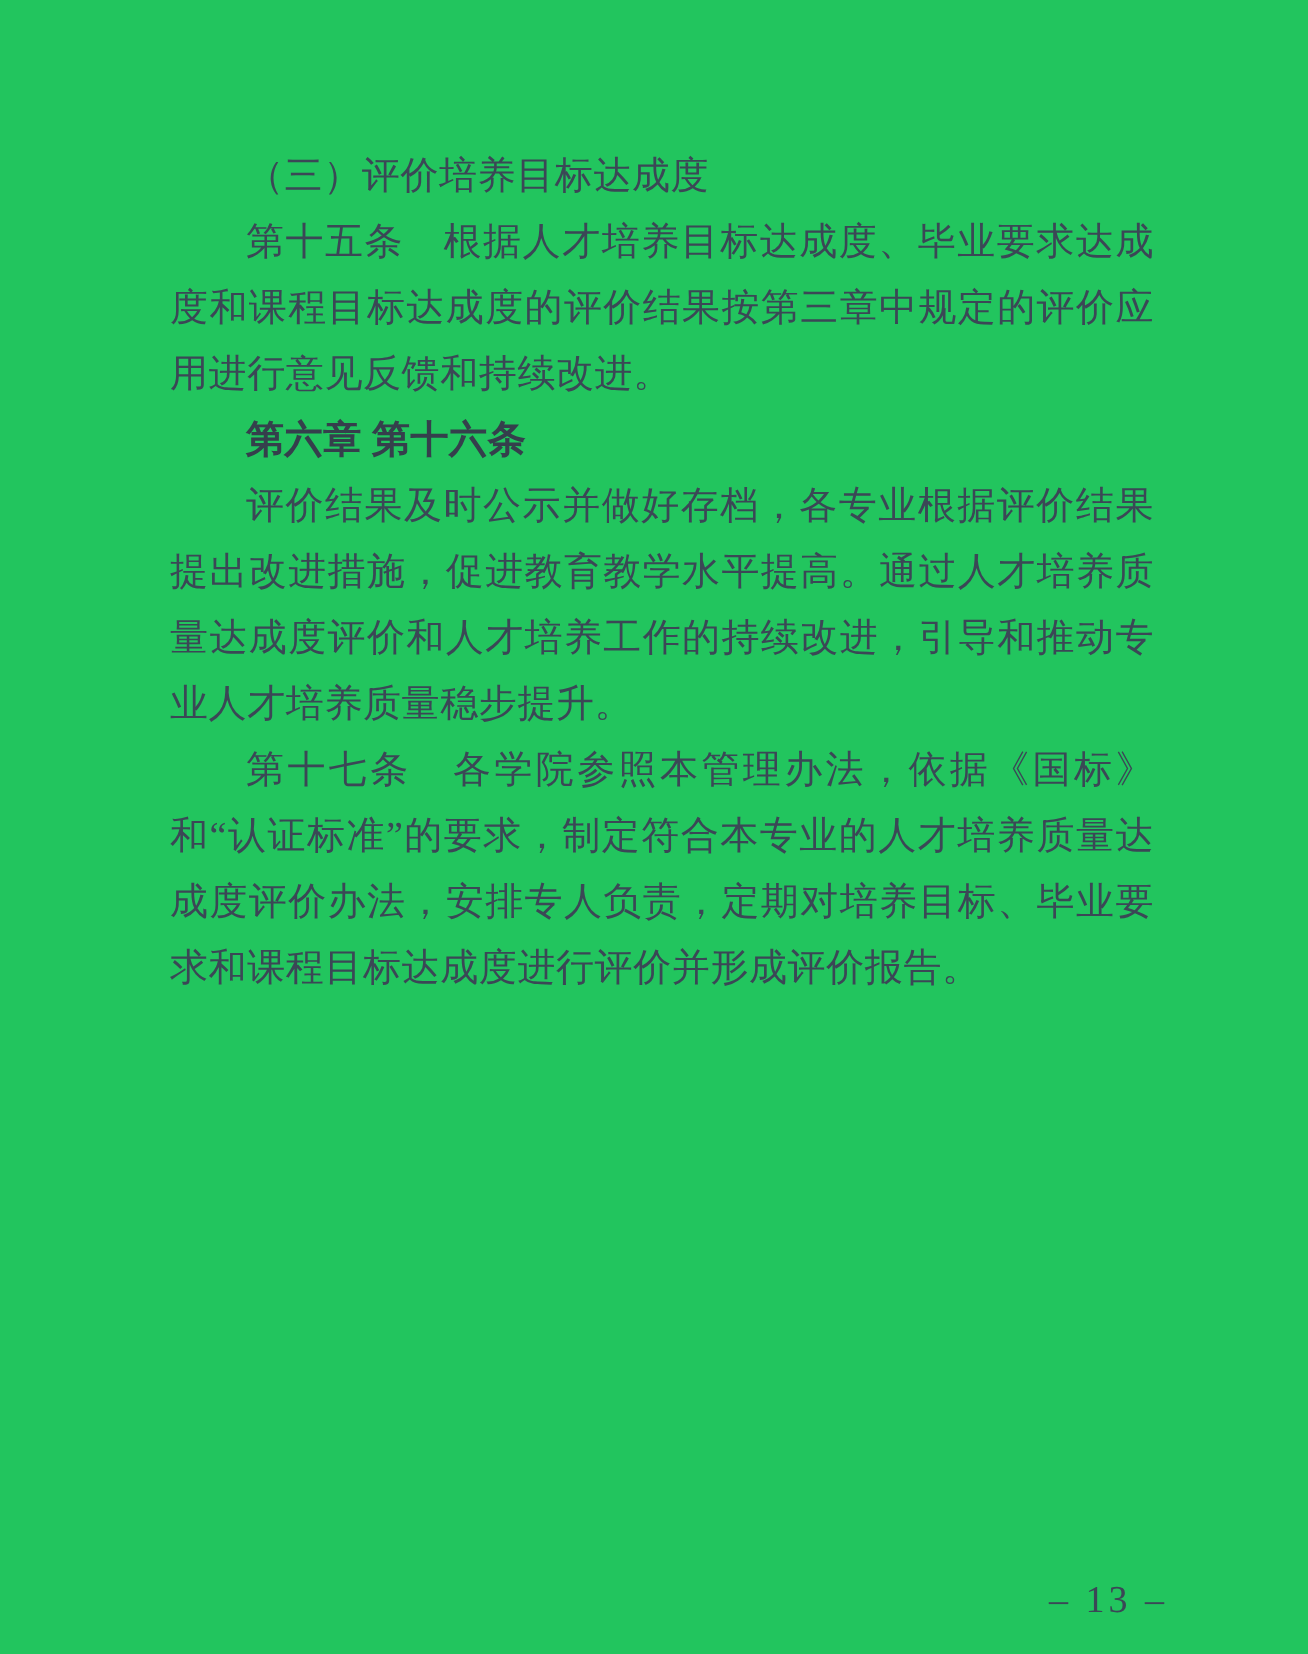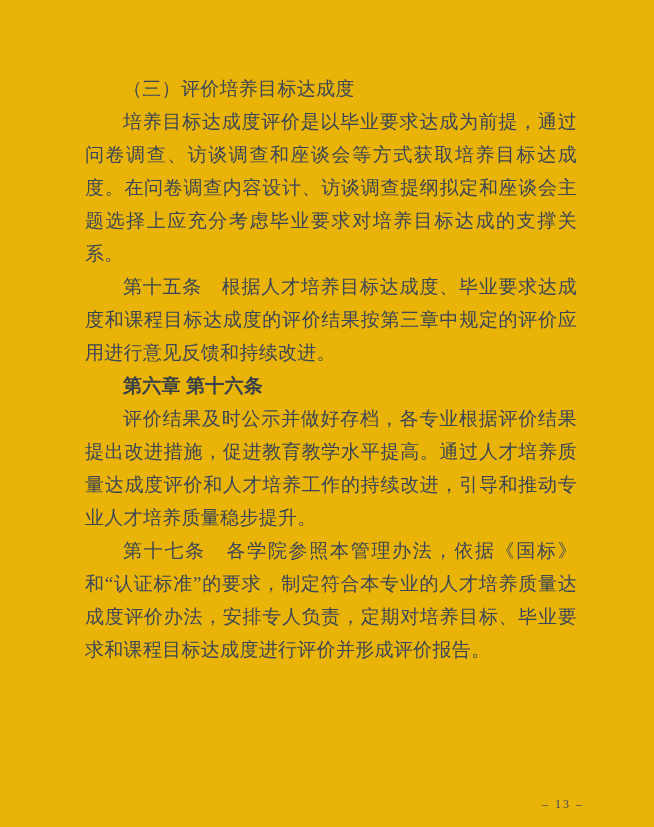--- a/index.html
+++ b/index.html
@@ -5,21 +5,21 @@
   html, body {
     margin: 0;
     padding: 0;
     background: #e8e8e8;
   }
   .page {
     position: relative;
     width: 654px;
     height: 827px;
     margin: 0 auto;
-    background: #eab308;
+    background: #22c55e;
     font-family: "Liberation Serif", serif;
     color: #3b4756;
     overflow: hidden;
     box-sizing: border-box;
   }
   .content {
     position: absolute;
     top: 72px;
     left: 85px;
     width: 492px;
@@ -39,32 +39,31 @@
     line-height: 33px;
     font-weight: bold;
     text-align: center;
     color: #353f4c;
     letter-spacing: 0.5px;
   }
   .page-footer {
     position: absolute;
     right: 70px;
     bottom: 15px;
-    font-size: 12px;
+    font-size: 19px;
     letter-spacing: 2px;
     color: #3b4756;
     font-family: "Liberation Serif", serif;
   }
 </style>
 </head>
 <body>
 
 <div class="page">
   <div class="content">
     <p>（三）评价培养目标达成度</p>
-    <p>培养目标达成度评价是以毕业要求达成为前提，通过问卷调查、访谈调查和座谈会等方式获取培养目标达成度。在问卷调查内容设计、访谈调查提纲拟定和座谈会主题选择上应充分考虑毕业要求对培养目标达成的支撑关系。</p>
     <p>第十五条　根据人才培养目标达成度、毕业要求达成度和课程目标达成度的评价结果按第三章中规定的评价应用进行意见反馈和持续改进。</p>
     <p class="chapter-heading">第六章 第十六条</p>
     <p>评价结果及时公示并做好存档，各专业根据评价结果提出改进措施，促进教育教学水平提高。通过人才培养质量达成度评价和人才培养工作的持续改进，引导和推动专业人才培养质量稳步提升。</p>
     <p>第十七条　各学院参照本管理办法，依据《国标》和“认证标准”的要求，制定符合本专业的人才培养质量达成度评价办法，安排专人负责，定期对培养目标、毕业要求和课程目标达成度进行评价并形成评价报告。</p>
   </div>
   <div class="page-footer">– 13 –</div>
 </div>
 
 </body></html>

